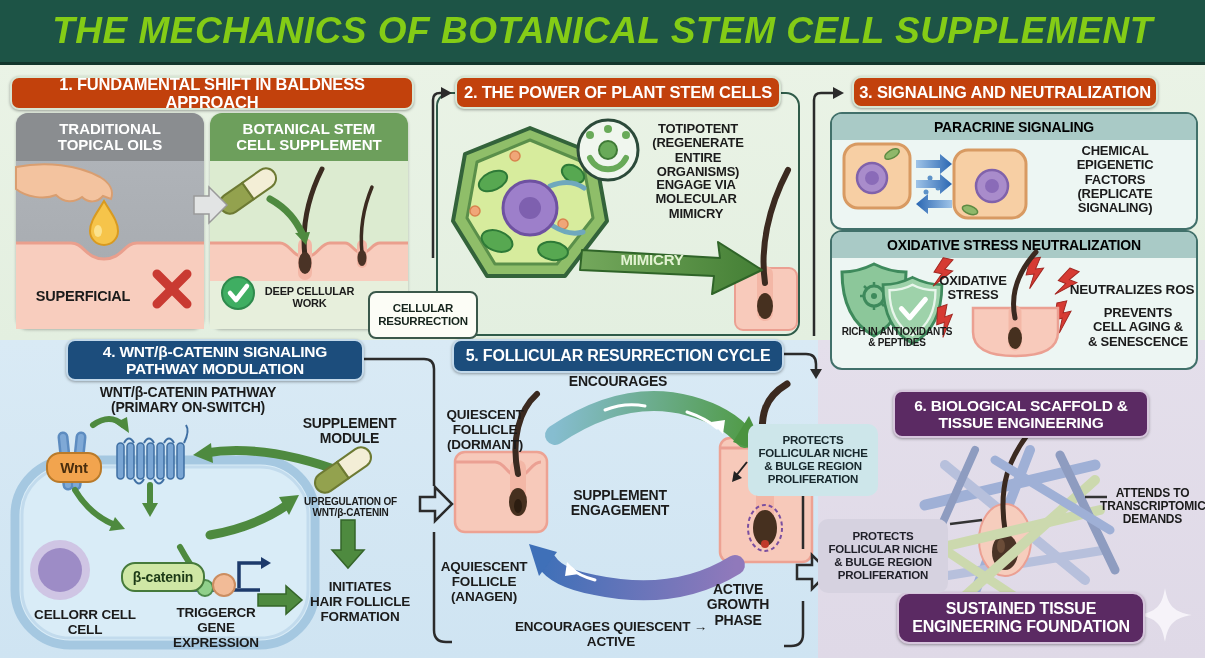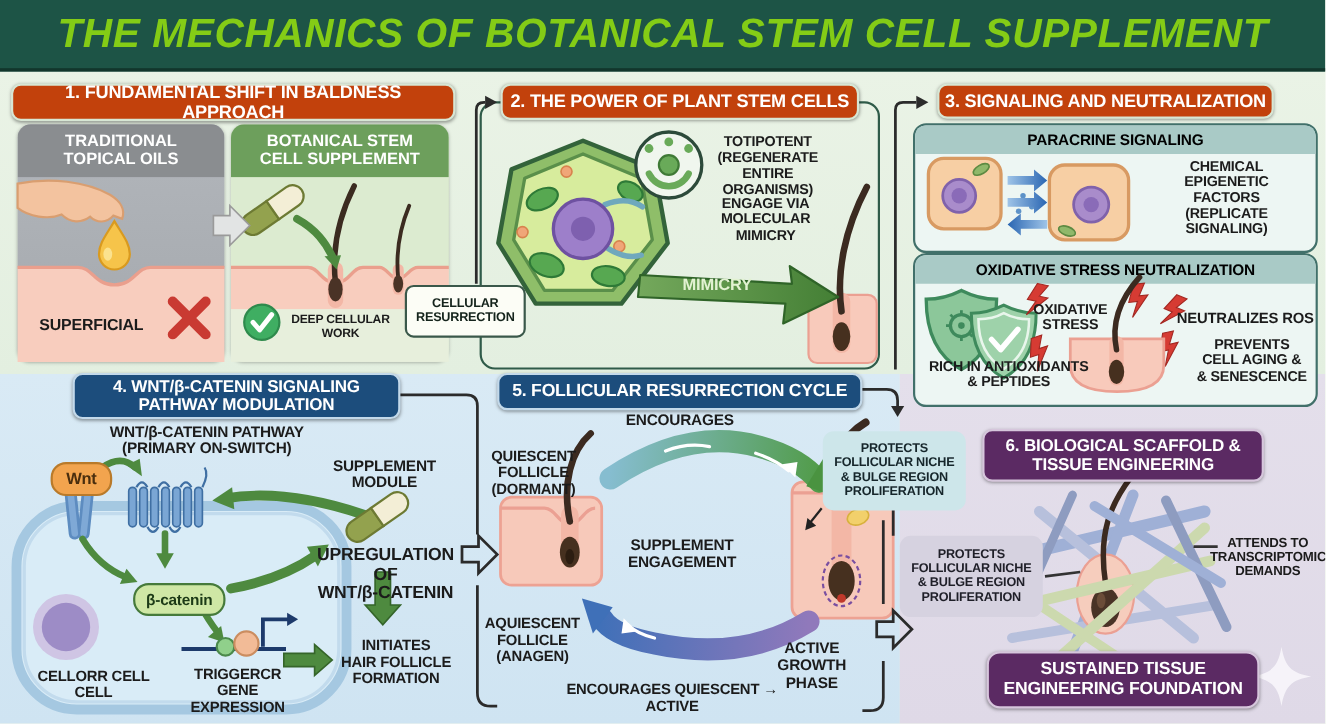--- a/index.html
+++ b/index.html
@@ -15,21 +15,21 @@
   .pill-navy{background:#1c4d7c;border:2px solid #c3d9ea;}
   .pill-purple{background:#5b2a63;border:2px solid #d6c6dc;}
   .card{position:absolute;border-radius:12px;overflow:hidden;z-index:4;box-shadow:0 1px 3px rgba(0,0,0,.25);}
   .card-hdr{position:absolute;left:0;top:0;right:0;height:48px;display:flex;align-items:center;justify-content:center;
         color:#fff;font-weight:700;text-align:center;white-space:pre-line;line-height:1.1;font-size:15px;z-index:6;}
   .tealbox{position:absolute;border:2.5px solid #41706a;border-radius:12px;background:#edf6f3;z-index:4;}
   .tealbox-hdr{position:absolute;left:0;top:0;right:0;height:26px;background:#a9cac6;
         border-radius:9px 9px 0 0;display:flex;align-items:center;justify-content:center;
         font-weight:700;color:#000000;font-size:14px;letter-spacing:-0.2px;}
   .callout{position:absolute;font-weight:700;display:flex;align-items:center;justify-content:center;
-        text-align:center;white-space:pre-line;line-height:1.15;letter-spacing:-0.2px;z-index:13;}
+        text-align:center;white-space:pre-line;line-height:1.15;letter-spacing:-0.2px;z-index:13;margin-top:32px;}
   svg{position:absolute;z-index:6;overflow:visible;}
   #connectors{z-index:9;}
 </style>
 </head>
 <body>
 
 <div id="stage">
 
   <div class="abs" style="left:0;top:62px;width:1205px;height:278px;background:linear-gradient(#eaf3e6,#e3efe0);z-index:0;"></div>
   <div class="abs" style="left:0;top:340px;width:818px;height:318px;background:linear-gradient(#d9eaf5,#cfe4f2);z-index:0;"></div>
@@ -214,21 +214,21 @@
       <path d="M185,62 C180,38 188,16 206,-4" fill="none" stroke="#3b2a20" stroke-width="5" stroke-linecap="round"></path>
       <ellipse cx="185" cy="82" rx="7" ry="11" fill="#46301f"></ellipse>
     </g>
   </svg>
   <div class="lbl" style="left:928px;top:274px;width:90px;font-size:13px;">OXIDATIVE
 STRESS</div>
   <div class="lbl" style="left:1068px;top:283px;width:128px;font-size:13.5px;">NEUTRALIZES ROS</div>
   <div class="lbl" style="left:1080px;top:306px;width:116px;font-size:13px;">PREVENTS
 CELL AGING &amp;
 &amp; SENESCENCE</div>
-  <div class="lbl" style="left:836px;top:326px;width:162px;font-size:13px;">RICH IN ANTIOXIDANTS
+  <div class="lbl" style="left:816px;top:326px;width:162px;font-size:10px;">RICH IN ANTIOXIDANTS
 &amp; PEPTIDES</div>
 
   <div class="pill pill-navy" style="left:66px;top:339px;width:294px;height:38px;font-size:15.5px;">4. WNT/β-CATENIN SIGNALING
 PATHWAY MODULATION</div>
   <div class="lbl" style="left:88px;top:385px;width:200px;font-size:14px;">WNT/β-CATENIN PATHWAY
 (PRIMARY ON-SWITCH)</div>
 
   <svg style="left:5px;top:385px;" width="430" height="270" viewBox="0 0 430 270">
     <rect x="10" y="75" width="300" height="185" rx="55" fill="#d9ecf7" stroke="#a5c8e1" stroke-width="9"></rect>
     <rect x="17" y="82" width="286" height="171" rx="48" fill="none" stroke="#c2dbed" stroke-width="3"></rect>
@@ -287,21 +287,21 @@
       <path d="M0,-10 H22 A10,10 0 0 1 22,10 H0 Z" fill="#f3eed6" stroke="#6d7a33" stroke-width="2"></path>
     </g>
     <path d="M336,135 h14 v30 h9 l-16,18 l-16,-18 h9 z" fill="#4e8a3f" stroke="#35652a" stroke-width="1.5"></path>
     <path d="M253,209 h28 v-8 l16,14 l-16,14 v-8 h-28 z" fill="#4e8a3f" stroke="#35652a" stroke-width="1.5"></path>
   </svg>
 
   <div class="callout" style="left:46px;top:420px;width:52px;height:27px;background:#f2a44e;border:2.5px solid #b97a2a;border-radius:14px;font-size:15px;color:#4a2e0e;">Wnt</div>
   <div class="callout" style="left:121px;top:530px;width:80px;height:26px;background:#cfe7a5;border:2.5px solid #467a3b;border-radius:14px;font-size:14px;color:#1c3a16;">β-catenin</div>
   <div class="lbl" style="left:297px;top:416px;width:105px;font-size:14px;">SUPPLEMENT
 MODULE</div>
-  <div class="lbl" style="left:283px;top:496px;width:135px;font-size:16px;">UPREGULATION OF
+  <div class="lbl" style="left:283px;top:496px;width:135px;font-size:10px;">UPREGULATION OF
 WNT/β-CATENIN</div>
   <div class="lbl" style="left:300px;top:580px;width:120px;font-size:13.5px;">INITIATES
 HAIR FOLLICLE
 FORMATION</div>
   <div class="lbl" style="left:155px;top:606px;width:122px;font-size:13.5px;">TRIGGERCR
 GENE EXPRESSION</div>
   <div class="lbl" style="left:30px;top:608px;width:110px;font-size:13.5px;">CELLORR CELL
 CELL</div>
 
   <div class="pill pill-navy" style="left:452px;top:339px;width:328px;height:30px;font-size:16px;">5. FOLLICULAR RESURRECTION CYCLE</div>

